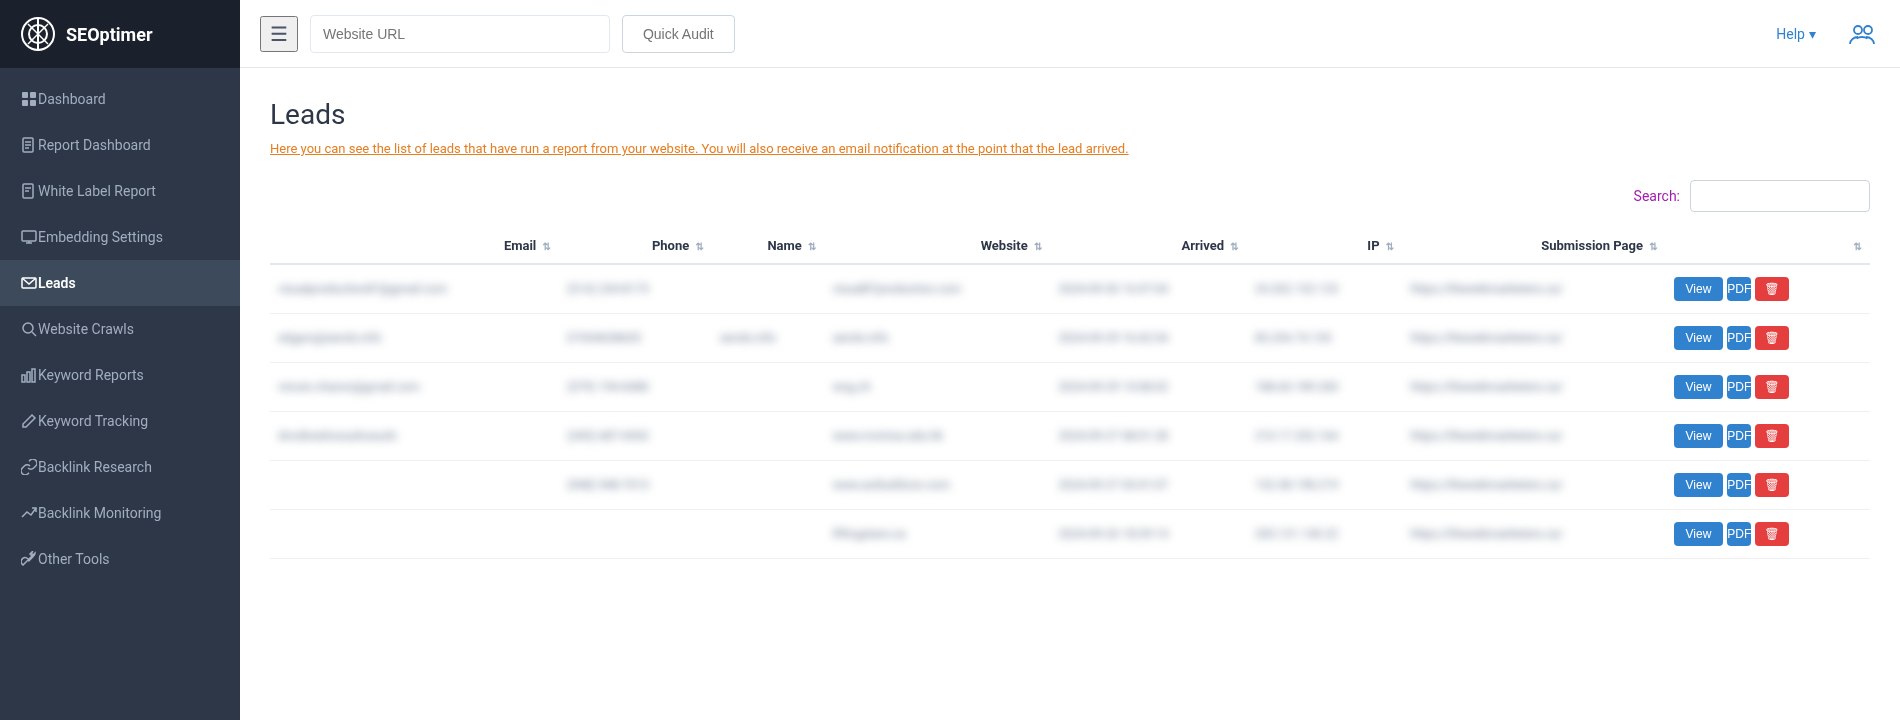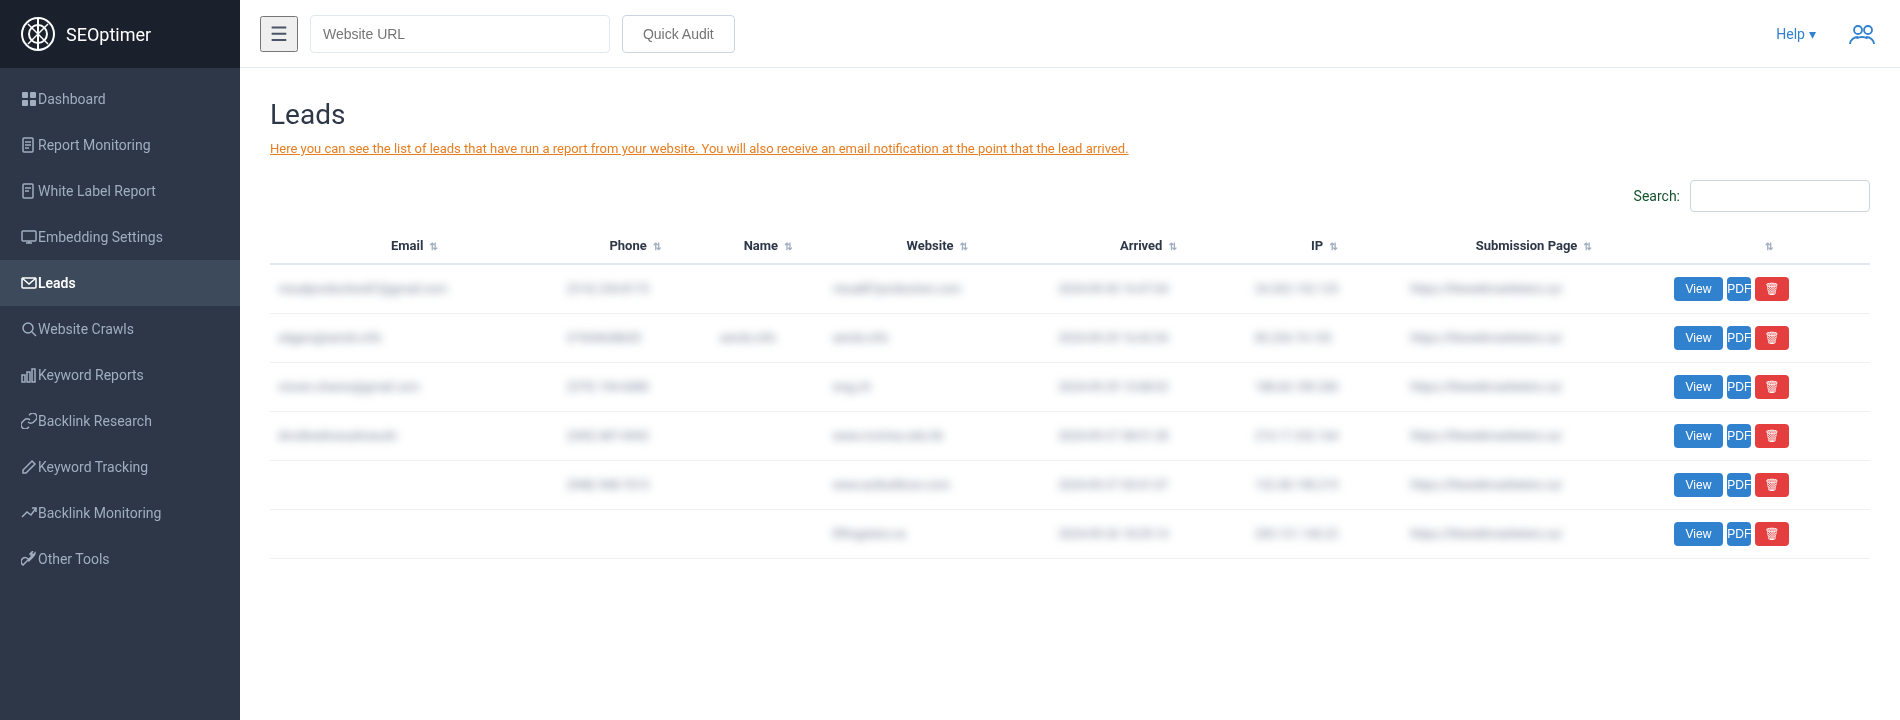--- a/index.html
+++ b/index.html
@@ -23,21 +23,21 @@
       height: 68px;
     }
     #sidebar-logo .logo-icon {
       width: 36px;
       height: 36px;
       margin-right: 10px;
     }
     #sidebar-logo .logo-text {
       color: #fff;
       font-size: 18px;
-      font-weight: 400;
+      font-weight: 700;
     }
     .sidebar-nav {
       flex: 1;
       padding: 8px 0;
     }
     .sidebar-item {
       display: flex;
       align-items: center;
       padding: 14px 20px;
       cursor: pointer;
@@ -142,21 +142,21 @@
     }
     #search-row {
       display: flex;
       justify-content: flex-end;
       align-items: center;
       margin-bottom: 16px;
       gap: 10px;
     }
     #search-label {
       font-size: 14px;
-      color: #14532d;
+      color: #a21caf;
     }
     #search-input {
       height: 32px;
       border: 1px solid #cbd5e0;
       border-radius: 4px;
       padding: 0 10px;
       font-size: 13px;
       width: 180px;
       outline: none;
     }
@@ -164,21 +164,21 @@
     
     #leads-table {
       width: 100%;
       border-collapse: collapse;
       font-size: 13px;
     }
     #leads-table thead tr {
       border-bottom: 2px solid #e2e8f0;
     }
     #leads-table th {
-      text-align: center;
+      text-align: right;
       padding: 10px 8px;
       font-weight: 700;
       color: #2d3748;
       font-size: 13px;
       white-space: nowrap;
     }
     .sort-icon {
       display: inline-block;
       font-size: 10px;
       color: #a0aec0;
@@ -258,21 +258,21 @@
 
     <div class="sidebar-item">
       <span class="nav-icon">
         <svg width="16" height="16" viewBox="0 0 16 16" fill="none" stroke="currentColor" stroke-width="1.5">
             <rect x="2" y="1" width="10" height="14" rx="1"></rect>
             <line x1="4" y1="5" x2="10" y2="5"></line>
             <line x1="4" y1="8" x2="10" y2="8"></line>
             <line x1="4" y1="11" x2="8" y2="11"></line>
           </svg>
       </span>
-      <span>Report Monitoring</span>
+      <span>Report Dashboard</span>
     </div>
 
     <div class="sidebar-item">
       <span class="nav-icon">
         <svg width="16" height="16" viewBox="0 0 16 16" fill="none" stroke="currentColor" stroke-width="1.5">
             <rect x="2" y="1" width="10" height="14" rx="1"></rect>
             <line x1="4" y1="5" x2="10" y2="5"></line>
             <line x1="4" y1="8" x2="8" y2="8"></line>
           </svg>
       </span>
@@ -317,34 +317,34 @@
             <rect x="6" y="5" width="3" height="10"></rect>
             <rect x="11" y="2" width="3" height="13"></rect>
           </svg>
       </span>
       <span>Keyword Reports</span>
     </div>
 
     <div class="sidebar-item">
       <span class="nav-icon">
         <svg width="16" height="16" viewBox="0 0 16 16" fill="none" stroke="currentColor" stroke-width="1.5">
+            <path d="M11 2l3 3-9 9H2v-3L11 2z"></path>
+          </svg>
+      </span>
+      <span>Keyword Tracking</span>
+    </div>
+
+    <div class="sidebar-item">
+      <span class="nav-icon">
+        <svg width="16" height="16" viewBox="0 0 16 16" fill="none" stroke="currentColor" stroke-width="1.5">
             <path d="M7 9a4 4 0 005.66 0l2-2A4 4 0 009 1.34L8 2.34"></path>
             <path d="M9 7a4 4 0 00-5.66 0l-2 2A4 4 0 007 14.66L8 13.66"></path>
           </svg>
       </span>
       <span>Backlink Research</span>
-    </div>
-
-    <div class="sidebar-item">
-      <span class="nav-icon">
-        <svg width="16" height="16" viewBox="0 0 16 16" fill="none" stroke="currentColor" stroke-width="1.5">
-            <path d="M11 2l3 3-9 9H2v-3L11 2z"></path>
-          </svg>
-      </span>
-      <span>Keyword Tracking</span>
     </div>
 
     <div class="sidebar-item">
       <span class="nav-icon">
         <svg width="16" height="16" viewBox="0 0 16 16" fill="none" stroke="currentColor" stroke-width="1.5">
             <polyline points="1,12 6,7 10,10 15,3"></polyline>
             <polyline points="11,3 15,3 15,7"></polyline>
           </svg>
       </span>
       <span>Backlink Monitoring</span>

